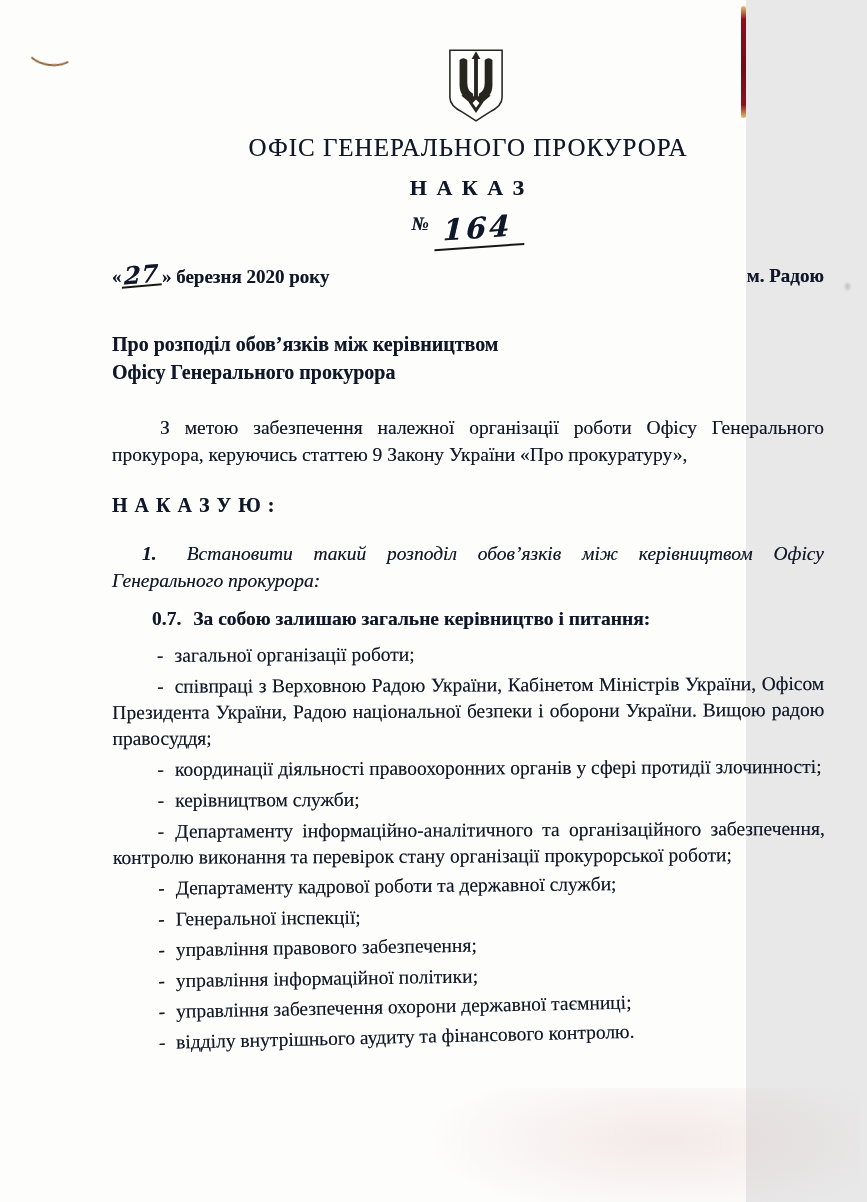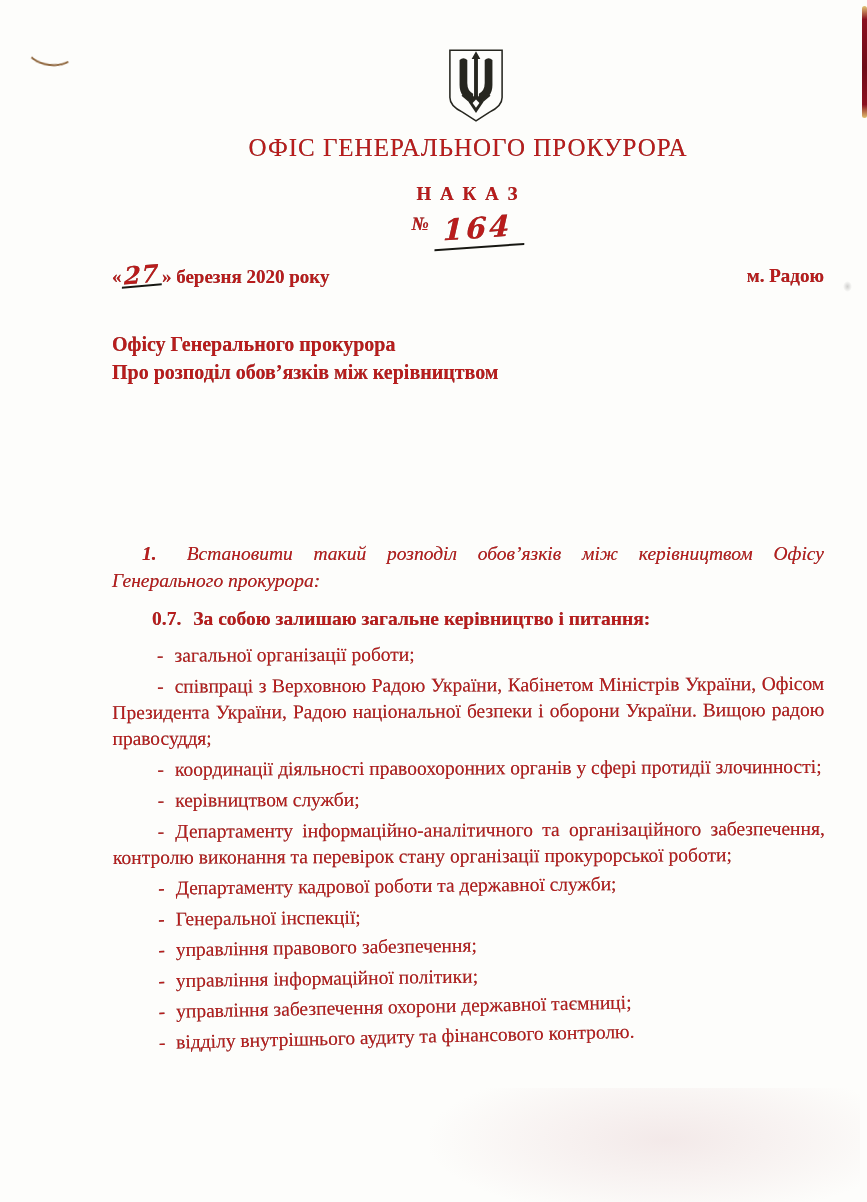--- a/index.html
+++ b/index.html
@@ -2,22 +2,22 @@
 <html lang="uk"><head>
 <meta charset="utf-8">
 <style>
   html,body{margin:0;padding:0;}
   body{
     width:867px;height:1202px;overflow:hidden;
     background:#e8e8e8;
     font-family:"Liberation Serif","DejaVu Serif",serif;
   }
   .page{
-    position:relative;width:867px;height:1202px;
-    background:#fdfdfb;color:#b91c1c;
+    position:relative;width:746px;height:1202px;
+    background:#fdfdfb;color:#0f172a;
     text-shadow:0 0 .6px rgba(25,25,20,.55);
   }
   
   .pen-mark{
     position:absolute;left:26px;top:34px;width:46px;height:28px;
     border:2.5px solid transparent;
     border-bottom-color:rgba(122,74,26,.85);
     border-radius:50%;
     transform:rotate(7deg);
     filter:blur(.3px);
@@ -36,21 +36,21 @@
     position:absolute;left:430px;top:1088px;width:430px;height:130px;
     background:radial-gradient(ellipse at 55% 40%,
       rgba(214,176,180,.26), rgba(214,176,180,.10) 45%, transparent 72%);
   }
   
   .emblem{position:absolute;left:447px;top:46px;width:58px;height:80px;}
   
   .blk{position:absolute;left:112px;width:712px;}
   .center{text-align:center;}
   .org{top:134px;font-size:25px;letter-spacing:1px;}
-  .doctype{top:183px;font-size:19px;font-weight:bold;letter-spacing:2px;}
+  .doctype{top:175px;font-size:22px;font-weight:bold;letter-spacing:2px;}
   .numline{top:211px;font-size:19px;font-weight:bold;}
   .numline .no{vertical-align:8px;font-style:italic;}
   .hw{
     font-family:"DejaVu Serif",serif;font-style:italic;font-weight:bold;
     display:inline-block;
   }
   .hw-num{
     font-size:29px;letter-spacing:3px;
     border-bottom:2px solid #171712;
     padding:0 12px 1px 8px;margin-left:6px;
@@ -118,25 +118,27 @@
   </div>
 
   <div class="blk dateline">
     <span>
       <span>«</span><span class="hw hw-day">27</span><span>» березня 2020 року</span>
     </span>
     <span>м. Радою</span>
   </div>
 
   <div class="blk subject">
+    <p>Про розподіл обов’язків між керівництвом</p>
     <p>Офісу Генерального прокурора</p>
-    <p>Про розподіл обов’язків між керівництвом</p>
   </div>
 
+  <p class="blk preamble">З метою забезпечення належної організації роботи Офісу Генерального прокурора, керуючись статтею 9 Закону України «Про прокуратуру»,</p>
 
+  <div class="blk order">Н А К А З У Ю :</div>
 
   <p class="blk clause1">
     <span class="num">1.</span><span class="g30"></span><span>Встановити такий розподіл обов’язків між керівництвом Офісу Генерального прокурора:</span>
   </p>
 
   <p class="blk clause11">
     <span class="num">0.7.</span><span class="g12"></span><span>За собою залишаю загальне керівництво і питання:</span>
   </p>
 
   <div class="blk duties">

